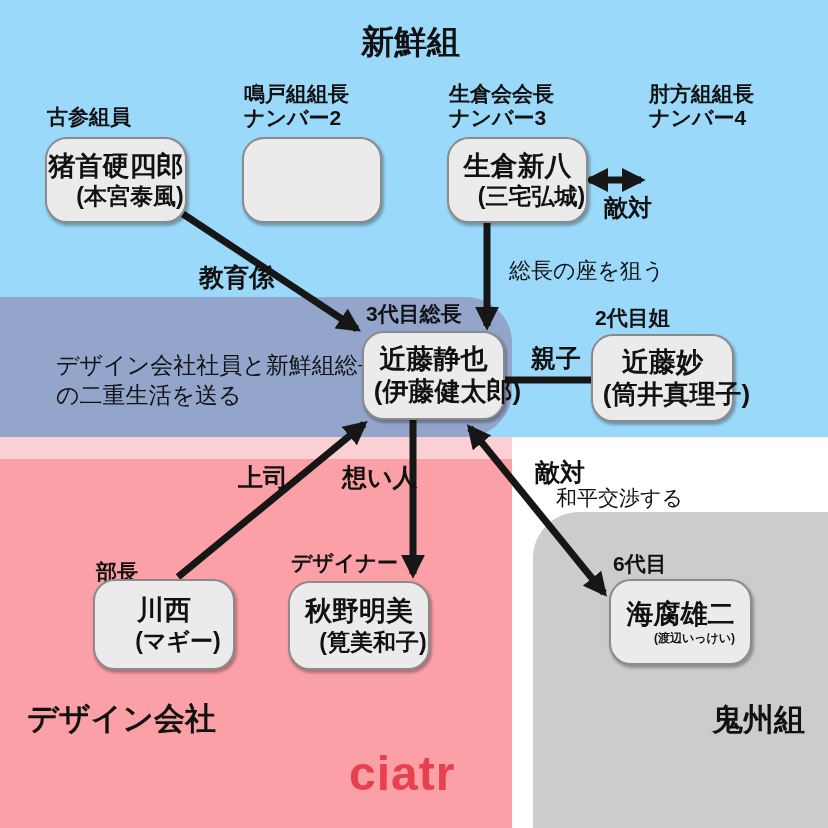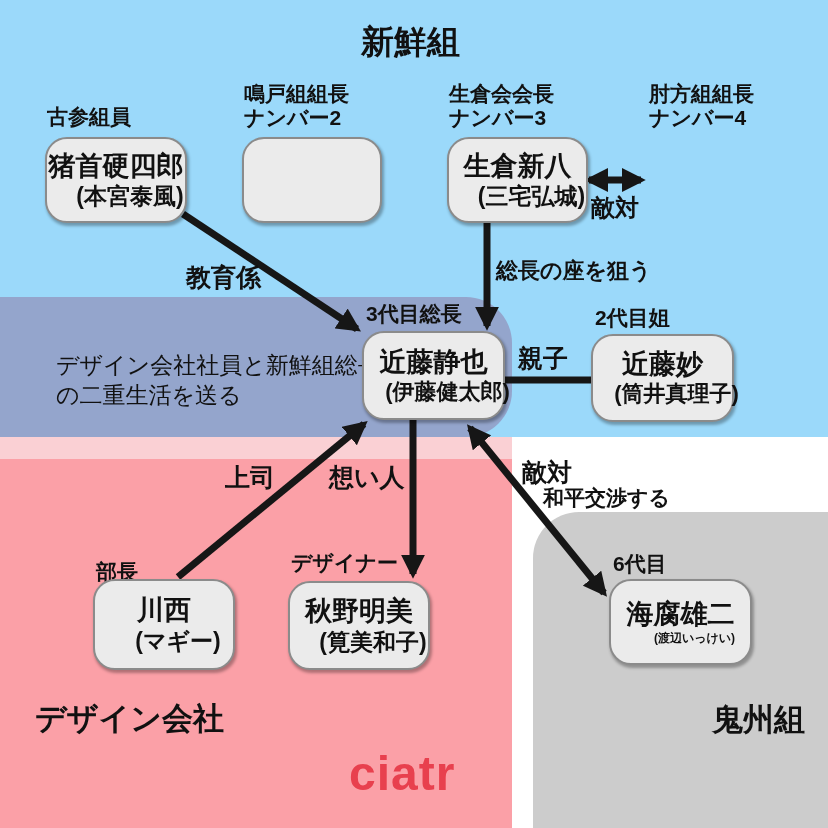--- a/index.html
+++ b/index.html
@@ -22,30 +22,30 @@
   
   .person{
     position:absolute;z-index:4;
     background:#ebebeb;border:2.5px solid #8b8b8b;border-radius:22px;
     box-shadow:1.5px 2.5px 3px rgba(0,0,0,0.3);
     display:flex;flex-direction:column;align-items:center;justify-content:center;
     text-align:center;line-height:1.22;
   }
   .person .name{font-weight:bold;font-size:27px;white-space:nowrap;}
   .person .actor{font-weight:bold;font-size:23px;white-space:nowrap;margin-left:28px;}
-  .person .actor.sm{font-size:22px;}
+  .person .actor.sm{font-size:26px;}
   .person .actor.xs{font-size:12px;}
   
   .role{position:absolute;z-index:3;font-weight:bold;font-size:21px;line-height:1.12;white-space:pre-line;}
-  .rel{position:absolute;z-index:3;font-weight:bold;font-size:25px;white-space:nowrap;}
-  .rel.light{font-weight:bold;font-size:22px;}
+  .rel{position:absolute;z-index:3;font-weight:bold;font-size:25px;white-space:nowrap;margin-left:13px;}
+  .rel.light{font-weight:normal;font-size:22px;}
   .note{position:absolute;z-index:3;font-size:23px;line-height:1.32;white-space:pre-line;}
   .group-title{position:absolute;z-index:3;font-weight:bold;white-space:nowrap;}
   .gt-shinsen{left:361px;top:20px;font-size:33px;}
-  .gt-design{left:27px;top:698px;font-size:31px;margin-left:8px;}
+  .gt-design{left:27px;top:698px;font-size:31px;}
   .gt-kishu{left:712px;top:699px;font-size:31px;}
   .logo{position:absolute;z-index:3;left:349px;top:746px;font-size:48px;font-weight:bold;color:#e8404e;letter-spacing:1px;}
 </style>
 </head>
 <body>
 
 <div class="canvas">
 
   <div class="band band-blue"></div>
   <div class="band band-purple"></div>

